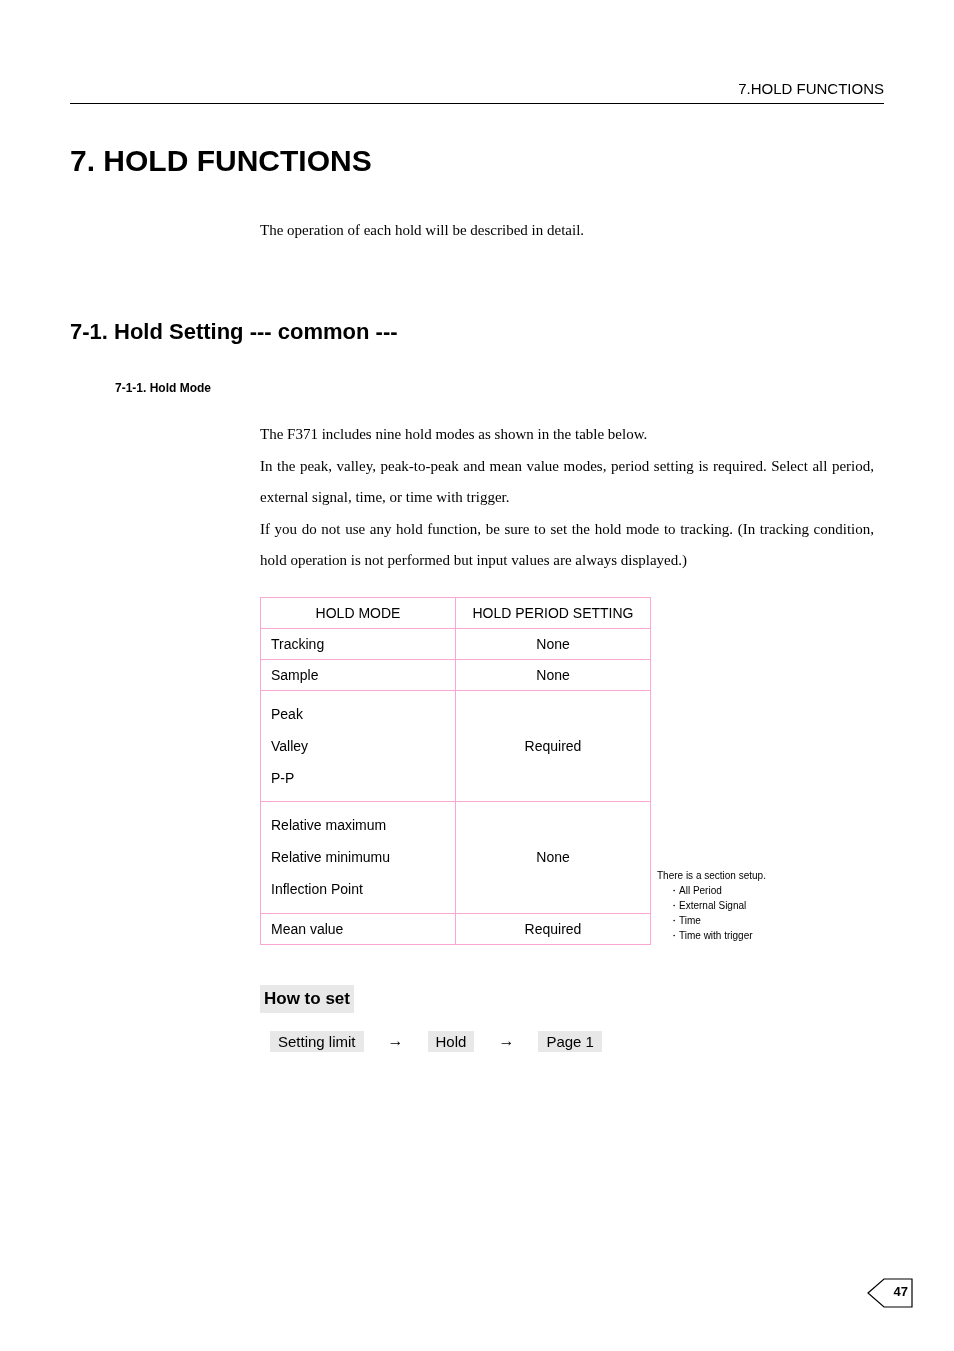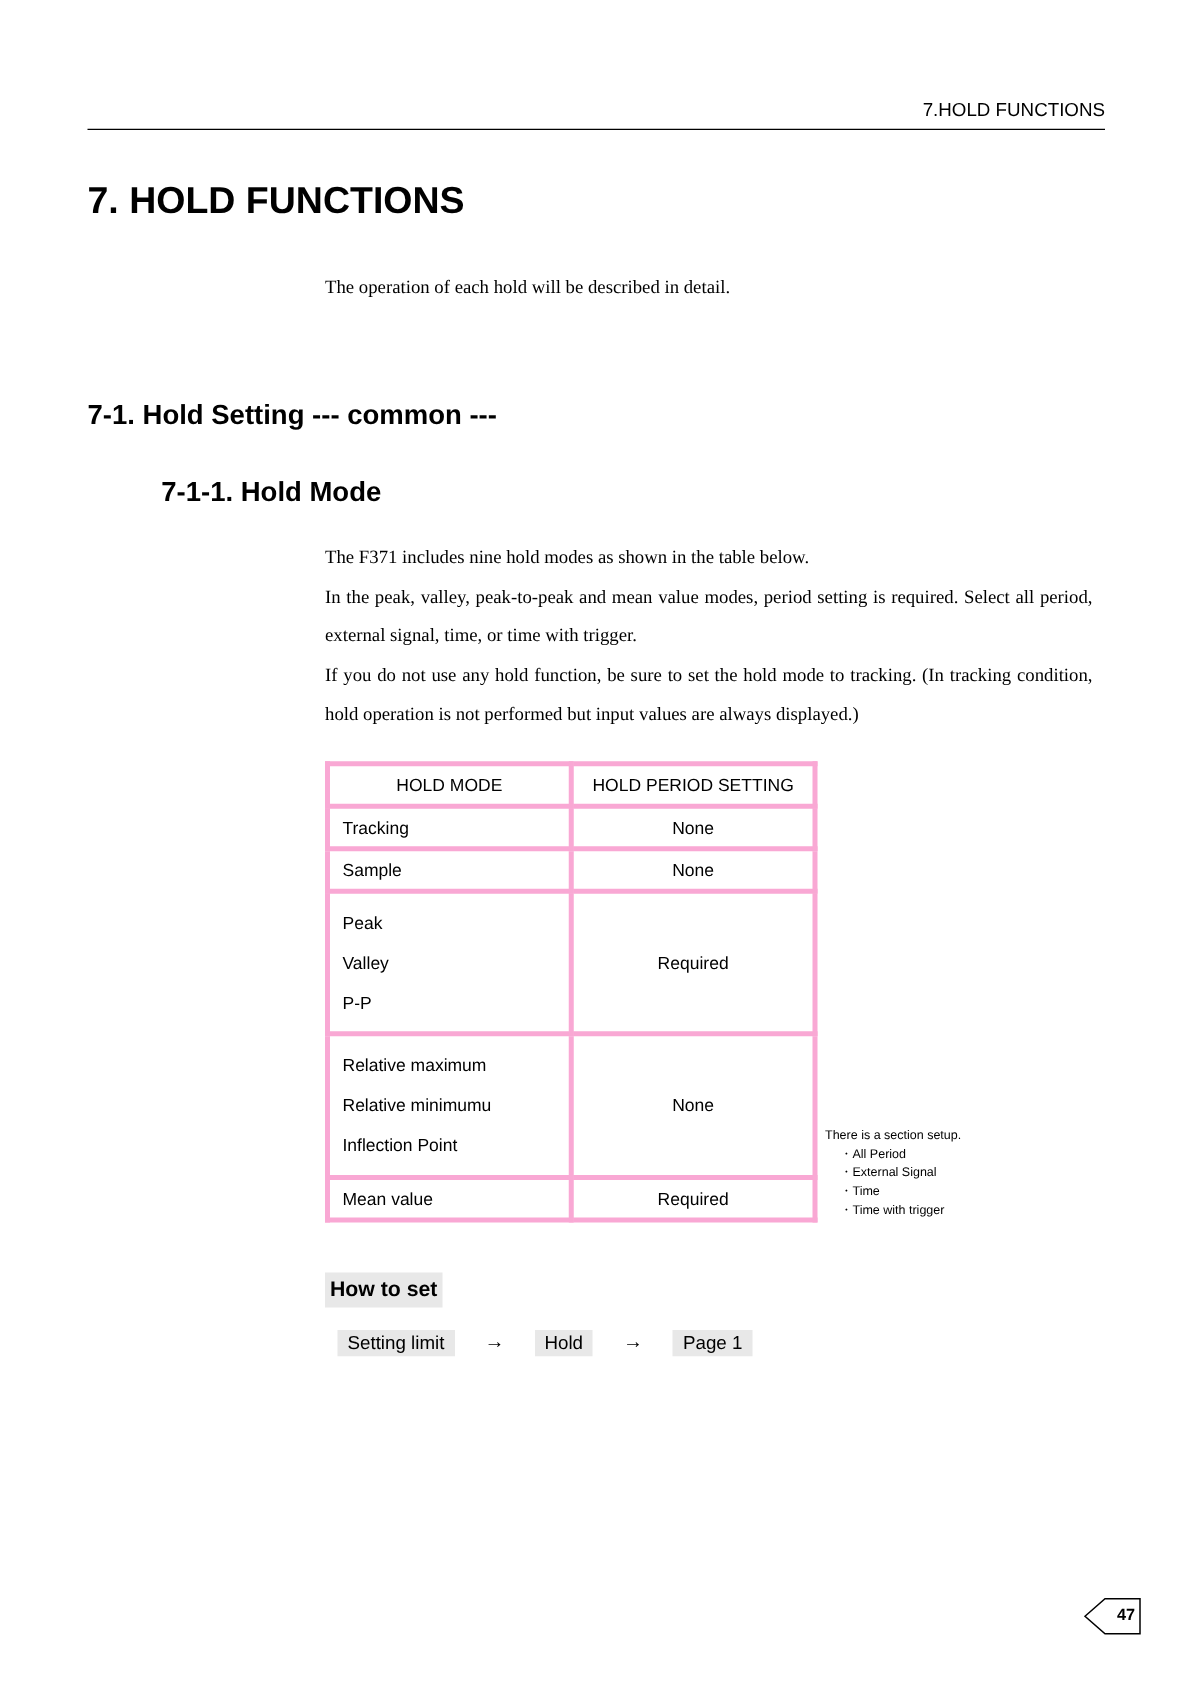--- a/index.html
+++ b/index.html
@@ -36,22 +36,22 @@
   .section-title {
     font-family: Arial, Helvetica, sans-serif;
     font-weight: bold;
     font-size: 22px;
     margin-top: 72px;
     margin-bottom: 36px;
   }
   .subsection-title {
     font-family: Arial, Helvetica, sans-serif;
     font-weight: bold;
-    font-size: 22px;
-    margin-left: 59px;
+    font-size: 12px;
+    margin-left: 45px;
     margin-bottom: 24px;
   }
   .body-block {
     margin-left: 190px;
     margin-right: 10px;
     font-size: 15px;
     line-height: 2.1;
     text-align: justify;
   }
   .table-wrap {
@@ -60,21 +60,21 @@
     margin-left: 190px;
     margin-top: 20px;
     gap: 6px;
   }
   table.hold-table {
     border-collapse: collapse;
     font-family: Arial, Helvetica, sans-serif;
     font-size: 14px;
   }
   table.hold-table th, table.hold-table td {
-    border: 4px solid #f9a8d4;
+    border: 1px solid #f9a8d4;
     padding: 7px 10px;
     vertical-align: middle;
   }
   table.hold-table th {
     font-weight: normal;
     text-align: center;
   }
   .col-mode { width: 195px; text-align: left; }
   .col-period { width: 195px; text-align: center; }
   .multi-cell { line-height: 2.3; }

